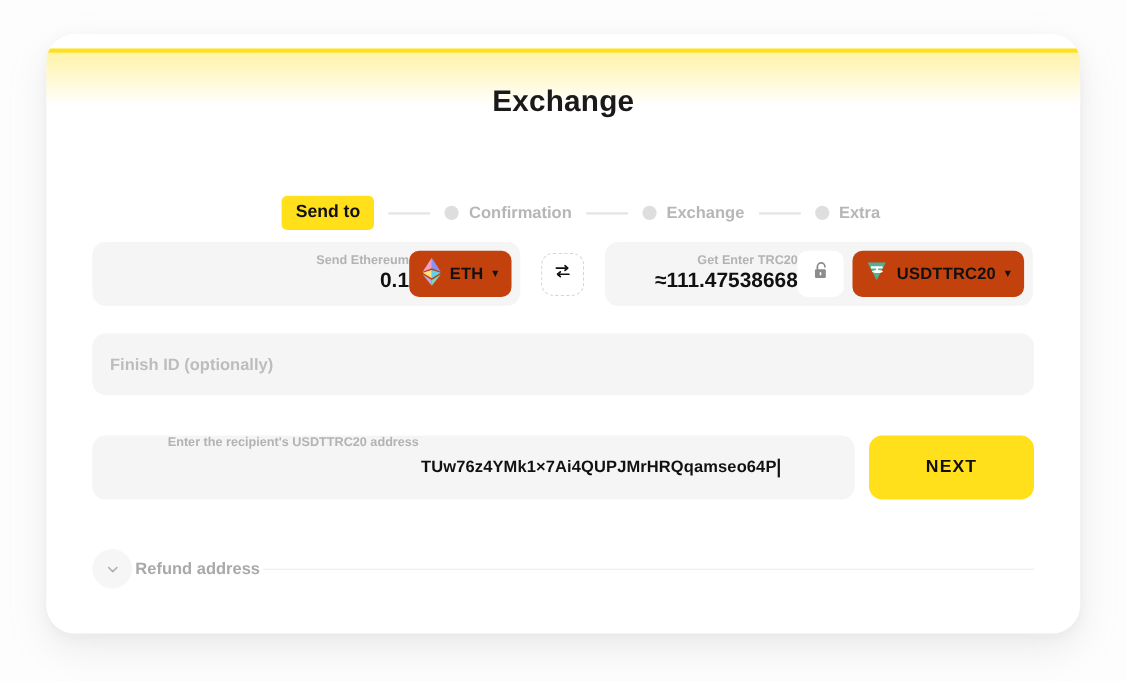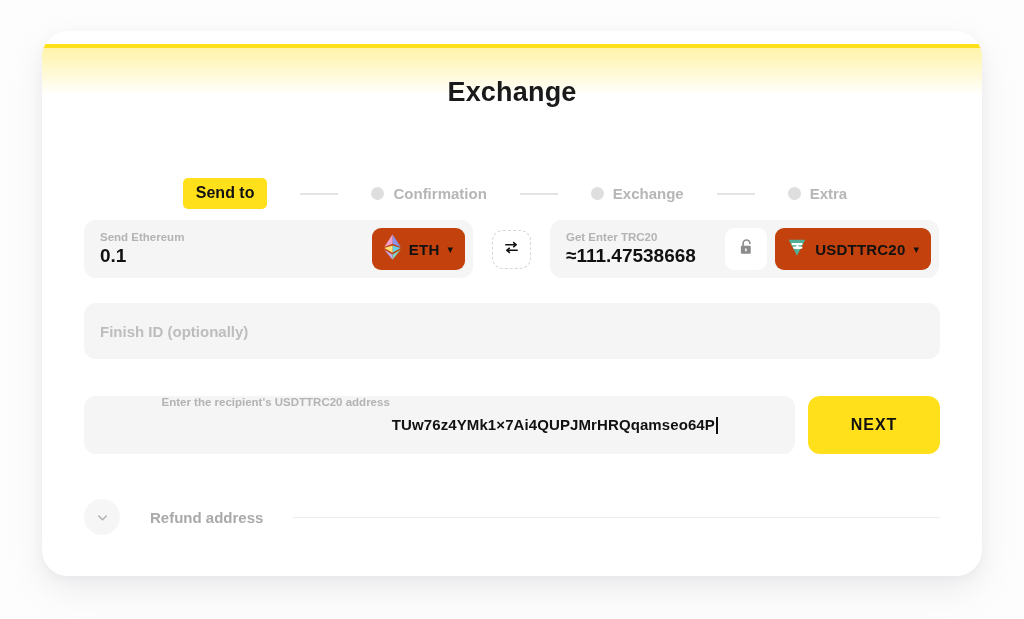--- a/index.html
+++ b/index.html
@@ -83,27 +83,26 @@
     font-weight: bold;
     letter-spacing: .2px;
     margin-top: 22px;
   }
   .tab.active .tab-label { color: #1a1a1a; }
   .tab.inactive .tab-label { color: #b0b0b0; }
 
   
   .stepper {
     position: absolute;
-    left: 3px;
+    left: 16px;
     top: 147px;
     width: 940px;
     display: flex;
     align-items: center;
     justify-content: center;
-    gap: 20px;
   }
   .step {
     display: flex;
     align-items: center;
     gap: 9px;
   }
   .step-pill {
     background: #ffe01a;
     color: #111111;
     font-size: 16px;
@@ -155,20 +154,21 @@
   .amount-box.send { width: 389px; }
   .amount-box.get  { width: 389px; }
 
   .amount-inner {
     flex: 1 1 auto;
     min-width: 0;
     display: flex;
     flex-direction: column;
     justify-content: center;
     gap: 1px;
+    align-items: flex-end;
   }
   .amount-label {
     font-size: 11.5px;
     font-weight: bold;
     color: #b3b3b3;
     line-height: 1.1;
     white-space: nowrap;
   }
   .amount-value {
     font-size: 19px;
@@ -290,21 +290,21 @@
   }
   .caret-bar {
     display: inline-block;
     width: 1.6px;
     height: 17px;
     background: #111111;
     margin-left: 1px;
   }
   .next-btn {
     flex: none;
-    width: 132px;
+    width: 150px;
     height: 58px;
     background: #ffe01a;
     border: none;
     border-radius: 12px;
     font-family: "Liberation Sans", sans-serif;
     font-size: 16px;
     font-weight: bold;
     color: #111111;
     letter-spacing: 1px;
     cursor: pointer;
@@ -312,21 +312,21 @@
 
   
   .refund {
     position: absolute;
     left: 42px;
     top: 468px;
     width: 856px;
     height: 36px;
     display: flex;
     align-items: center;
-    gap: 30px;
+    gap: 3px;
     cursor: pointer;
   }
   .refund-circle {
     flex: none;
     width: 36px;
     height: 36px;
     border-radius: 50%;
     background: #f6f6f6;
     display: flex;
     align-items: center;

